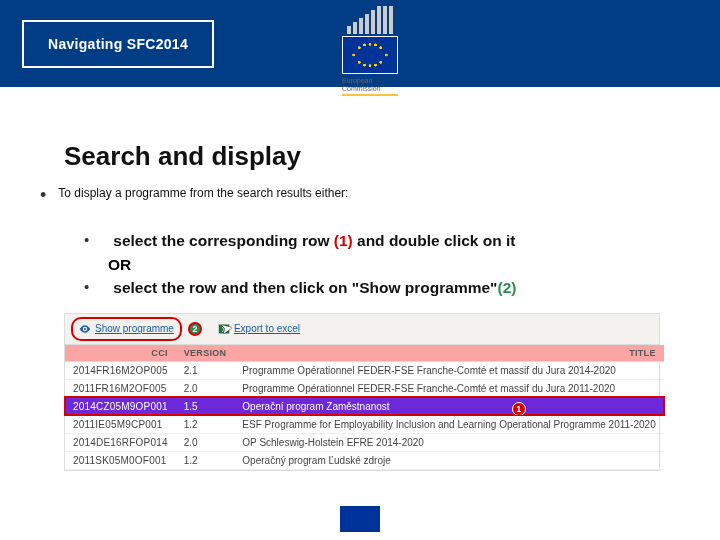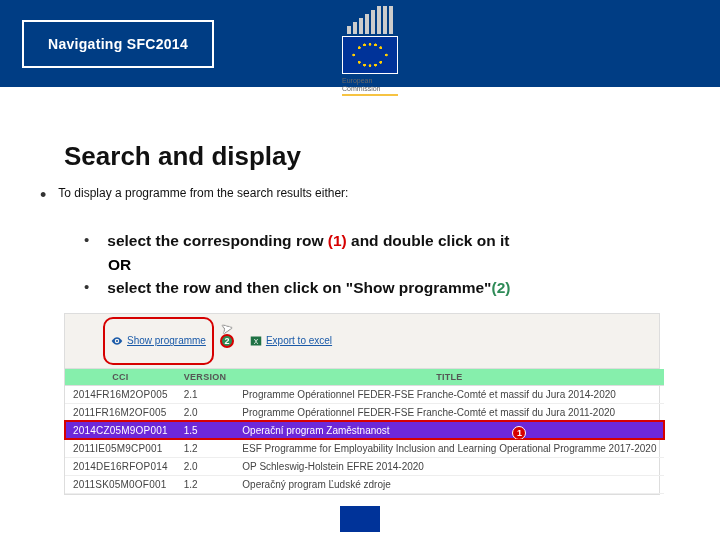--- a/index.html
+++ b/index.html
@@ -100,21 +100,21 @@
   .title {
     font-size: 26px;
     font-weight: bold;
     color: #111;
     margin-bottom: 14px;
   }
   .intro-row { display:flex; align-items:flex-start; gap:12px; margin-bottom:26px; margin-left:-24px;}
   .bullet-dot::before{ content:"•"; color:#333; font-size:18px; line-height:1; }
   .intro-text { font-size:12px; color:#111; }
   .sub-list { margin-left: 20px; }
-  .sub-item { display:flex; gap:18px; margin-bottom:4px; }
+  .sub-item { display:flex; gap:24px; margin-bottom:4px; }
   .sub-item .bullet-dot::before{ font-size:15px; }
   .sub-text { font-size:15.5px; font-weight:bold; color:#111; line-height:1.35; }
   .marker-1 { color:#D60000; }
   .marker-2 { color:#2E8B57; }
   .or-line { font-size:15.5px; font-weight:bold; margin-left:24px; margin-bottom:4px; }
 
   
   .shot {
     margin-top:14px;
     border:1px solid #ddd;
@@ -135,22 +135,21 @@
     display:flex;
     align-items:center;
     gap:4px;
     padding:1px 6px;
     color:#1a5aa8;
     cursor:default;
   }
   .shot .tool-btn.highlight{
     border:2px solid #D60000;
     border-radius:10px;
-    padding:16px 6px;
-    margin-left:32px;
+    padding:4px 6px;
   }
   .shot .tool-icon{
     width:12px;height:12px;
     display:inline-block;
   }
   .badge{
     width:14px;height:14px;border-radius:50%;
     color:#fff;font-size:9px;font-weight:bold;
     display:inline-flex;align-items:center;justify-content:center;
     margin-left:-4px;
@@ -160,22 +159,22 @@
   .shot .cursor{
     position:absolute;
     left:156px; top:6px;
     font-size:14px;
     color:#fff;
     text-shadow:0 0 1px #000,0 0 1px #000;
     transform:rotate(-10deg);
   }
   .shot table{ width:100%; border-collapse:collapse; }
   .shot th{
-    background:#86efac;
-    text-align:center;
+    background:#fca5a5;
+    text-align:right;
     padding:3px 8px;
     font-weight:bold;
     font-size:9px;
     color:#555;
     border-bottom:1px solid #ddd;
     text-transform:uppercase;
     letter-spacing:0.3px;
   }
   .shot td{
     padding:3px 8px;
@@ -295,21 +294,21 @@
           <tr class="sel">
             <td class="cci">2014CZ05M9OP001</td>
             <td class="ver">1.5</td>
             <td>
               <div class="row-wrap">Operační program Zaměstnanost<span class="badge red sel-badge">1</span></div>
             </td>
           </tr>
           <tr>
             <td class="cci">2011IE05M9CP001</td>
             <td class="ver">1.2</td>
-            <td>ESF Programme for Employability Inclusion and Learning Operational Programme 2017-2020</td>
+            <td>ESF Programme for Employability Inclusion and Learning Operational Programme 2011-2020</td>
           </tr>
           <tr>
             <td class="cci">2014DE16RFOP014</td>
             <td class="ver">2.0</td>
             <td>OP Schleswig-Holstein EFRE 2014-2020</td>
           </tr>
           <tr>
             <td class="cci">2011SK05M0OF001</td>
             <td class="ver">1.2</td>
             <td>Operačný program Ľudské zdroje</td>

